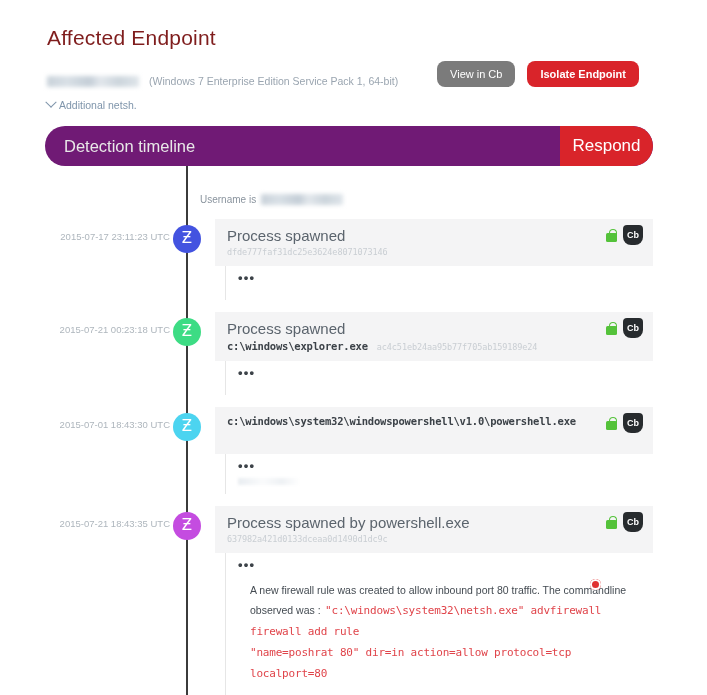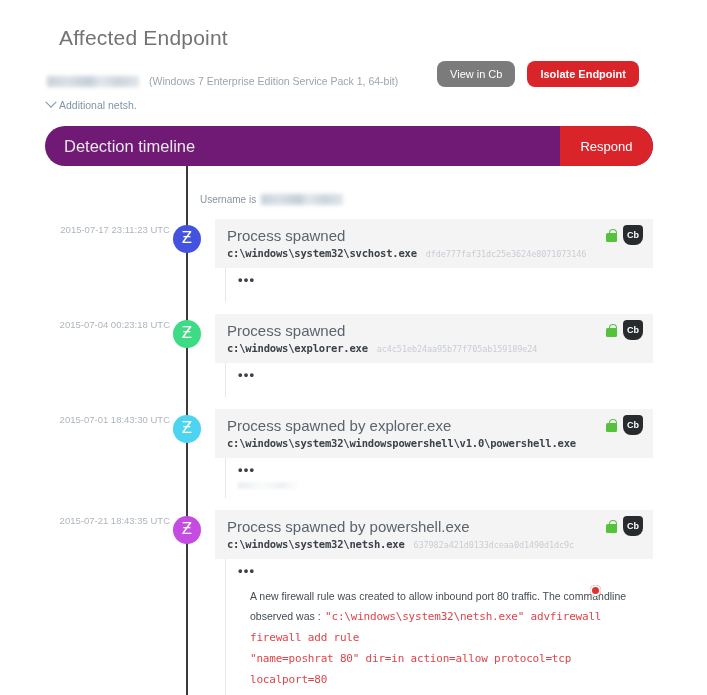--- a/index.html
+++ b/index.html
@@ -16,23 +16,23 @@
     overflow: hidden;
   }
 
   
   .page-header {
     padding: 26px 0 0 47px;
   }
   .page-title {
     font-size: 21px;
     font-weight: 400;
-    color: #737373;
+    color: #7f1d1d;
     letter-spacing: 0.2px;
-    margin: 0 0 22px 12px;
+    margin: 0 0 22px 0;
   }
 
   .endpoint-row {
     display: flex;
     align-items: center;
     height: 18px;
   }
   .redacted {
     display: inline-block;
     background: linear-gradient(90deg,#c9d2da 0%,#d9e0e6 22%,#c4ced7 46%,#e2e7ec 58%,#ccd5dc 78%,#dfe5ea 100%);
@@ -120,21 +120,21 @@
     color: #e8e8e8;
     font-weight: 400;
   }
   .respond-btn {
     background: #d9242a;
     display: flex;
     align-items: center;
     justify-content: center;
     width: 93px;
     color: #ffffff;
-    font-size: 13px;
+    font-size: 17px;
     cursor: pointer;
     border-top-right-radius: 20px;
     border-bottom-right-radius: 20px;
   }
 
   
   .timeline-body {
     position: relative;
     padding-top: 0;
   }
@@ -162,21 +162,21 @@
   }
 
   .event {
     position: relative;
     min-height: 56px;
     margin-bottom: 12px;
   }
   .event-time {
     position: absolute;
     left: 0;
-    top: 5px;
+    top: 12px;
     width: 125px;
     text-align: right;
     font-size: 9.5px;
     color: #aeb6bd;
     white-space: nowrap;
   }
   .event-dot {
     position: absolute;
     left: 128px;
     top: 6px;
@@ -368,38 +368,37 @@
     <div id="events">
         <div class="event">
           <div class="event-time">2015-07-17 23:11:23 UTC</div>
           <div class="event-dot" style="background:#4353e0">
             <span>Ƶ</span>
           </div>
           <div class="event-content">
             <div class="event-head">
               <div class="event-action">Process spawned</div>
               <div class="event-proc-line">
-                <span class="event-path">c:\windows\system32\svchost.exe</span>
                 <span class="event-hash">dfde777faf31dc25e3624e8071073146</span>
               </div>
               <div class="event-badges">
                 <span class="lock-icon">
                   <span class="shackle"></span>
                   <span class="body"></span>
                 </span>
                 <span class="cb-shield">Cb</span>
               </div>
             </div>
             <div class="event-expand">
               <div class="dots">•••</div>
             </div>
           </div>
         </div>
         <div class="event">
-          <div class="event-time">2015-07-04 00:23:18 UTC</div>
+          <div class="event-time">2015-07-21 00:23:18 UTC</div>
           <div class="event-dot" style="background:#3ddc84">
             <span>Ƶ</span>
           </div>
           <div class="event-content">
             <div class="event-head">
               <div class="event-action">Process spawned</div>
               <div class="event-proc-line">
                 <span class="event-path">c:\windows\explorer.exe</span>
                 <span class="event-hash">ac4c51eb24aa95b77f705ab159189e24</span>
               </div>
@@ -416,21 +415,20 @@
             </div>
           </div>
         </div>
         <div class="event">
           <div class="event-time">2015-07-01 18:43:30 UTC</div>
           <div class="event-dot" style="background:#4cd4f0">
             <span>Ƶ</span>
           </div>
           <div class="event-content">
             <div class="event-head">
-              <div class="event-action">Process spawned by explorer.exe</div>
               <div class="event-proc-line">
                 <span class="event-path">c:\windows\system32\windowspowershell\v1.0\powershell.exe</span>
               </div>
               <div class="event-badges">
                 <span class="lock-icon">
                   <span class="shackle"></span>
                   <span class="body"></span>
                 </span>
                 <span class="cb-shield">Cb</span>
               </div>
@@ -443,21 +441,20 @@
         </div>
         <div class="event">
           <div class="event-time">2015-07-21 18:43:35 UTC</div>
           <div class="event-dot" style="background:#c44ce0">
             <span>Ƶ</span>
           </div>
           <div class="event-content">
             <div class="event-head">
               <div class="event-action">Process spawned by powershell.exe</div>
               <div class="event-proc-line">
-                <span class="event-path">c:\windows\system32\netsh.exe</span>
                 <span class="event-hash">637982a421d0133dceaa0d1490d1dc9c</span>
               </div>
               <div class="event-badges">
                 <span class="lock-icon">
                   <span class="shackle"></span>
                   <span class="body"></span>
                 </span>
                 <span class="cb-shield">Cb</span>
               </div>
             </div>

